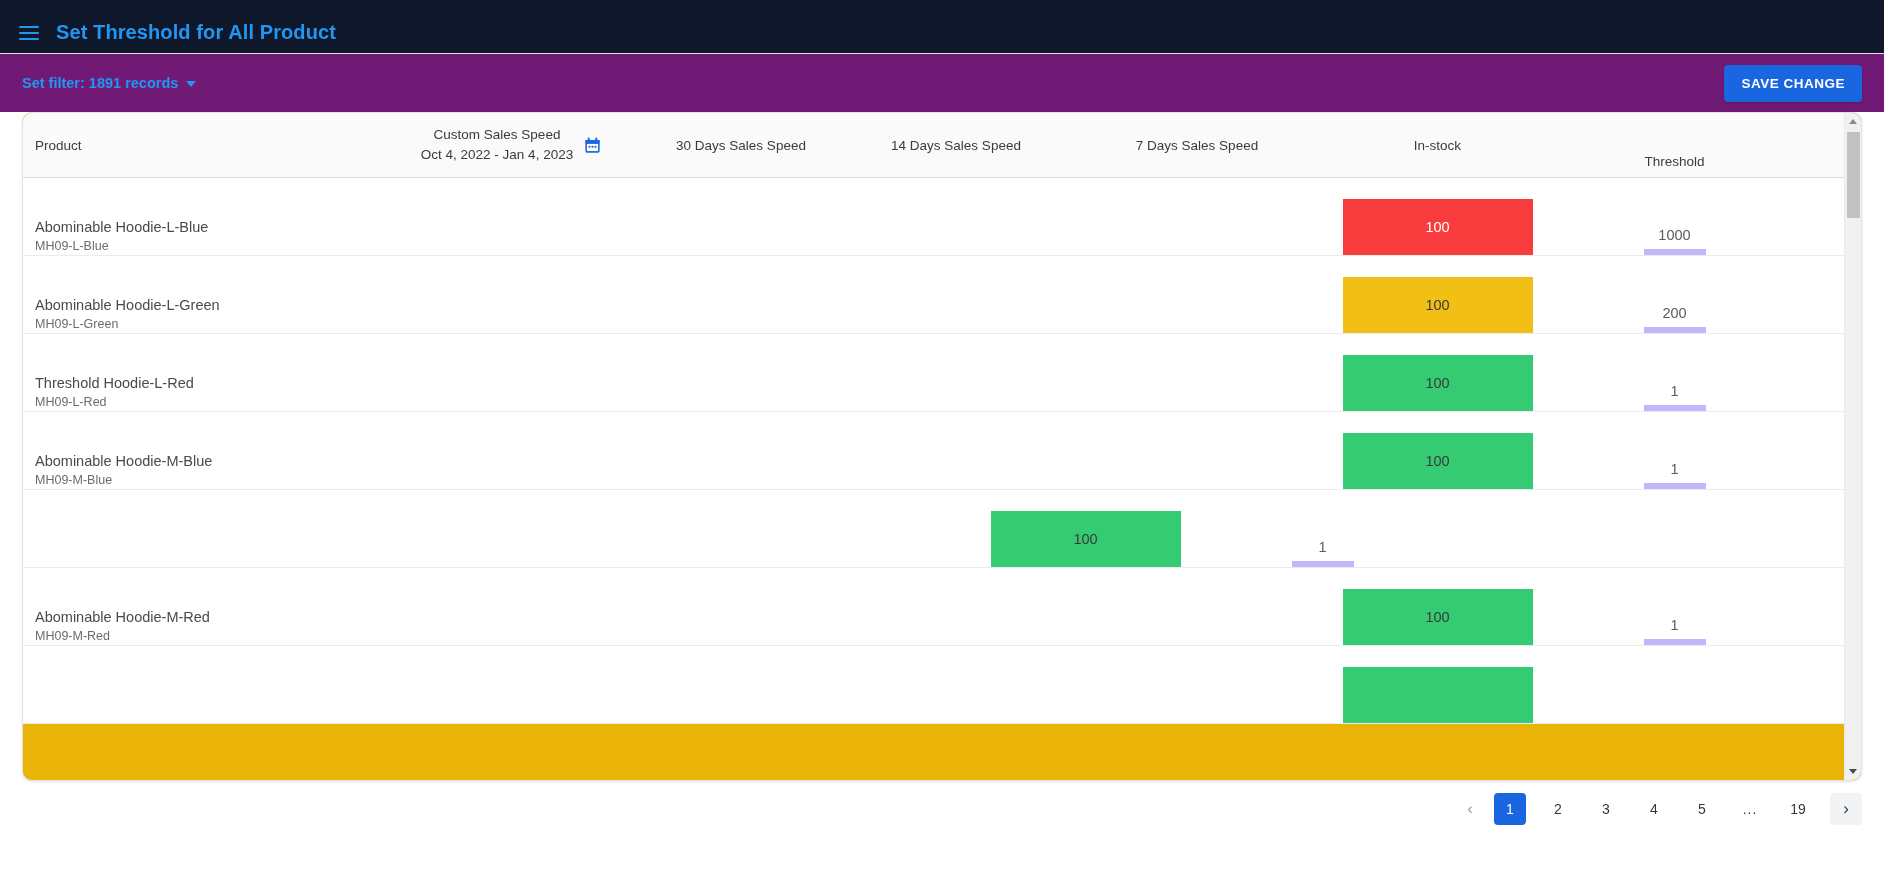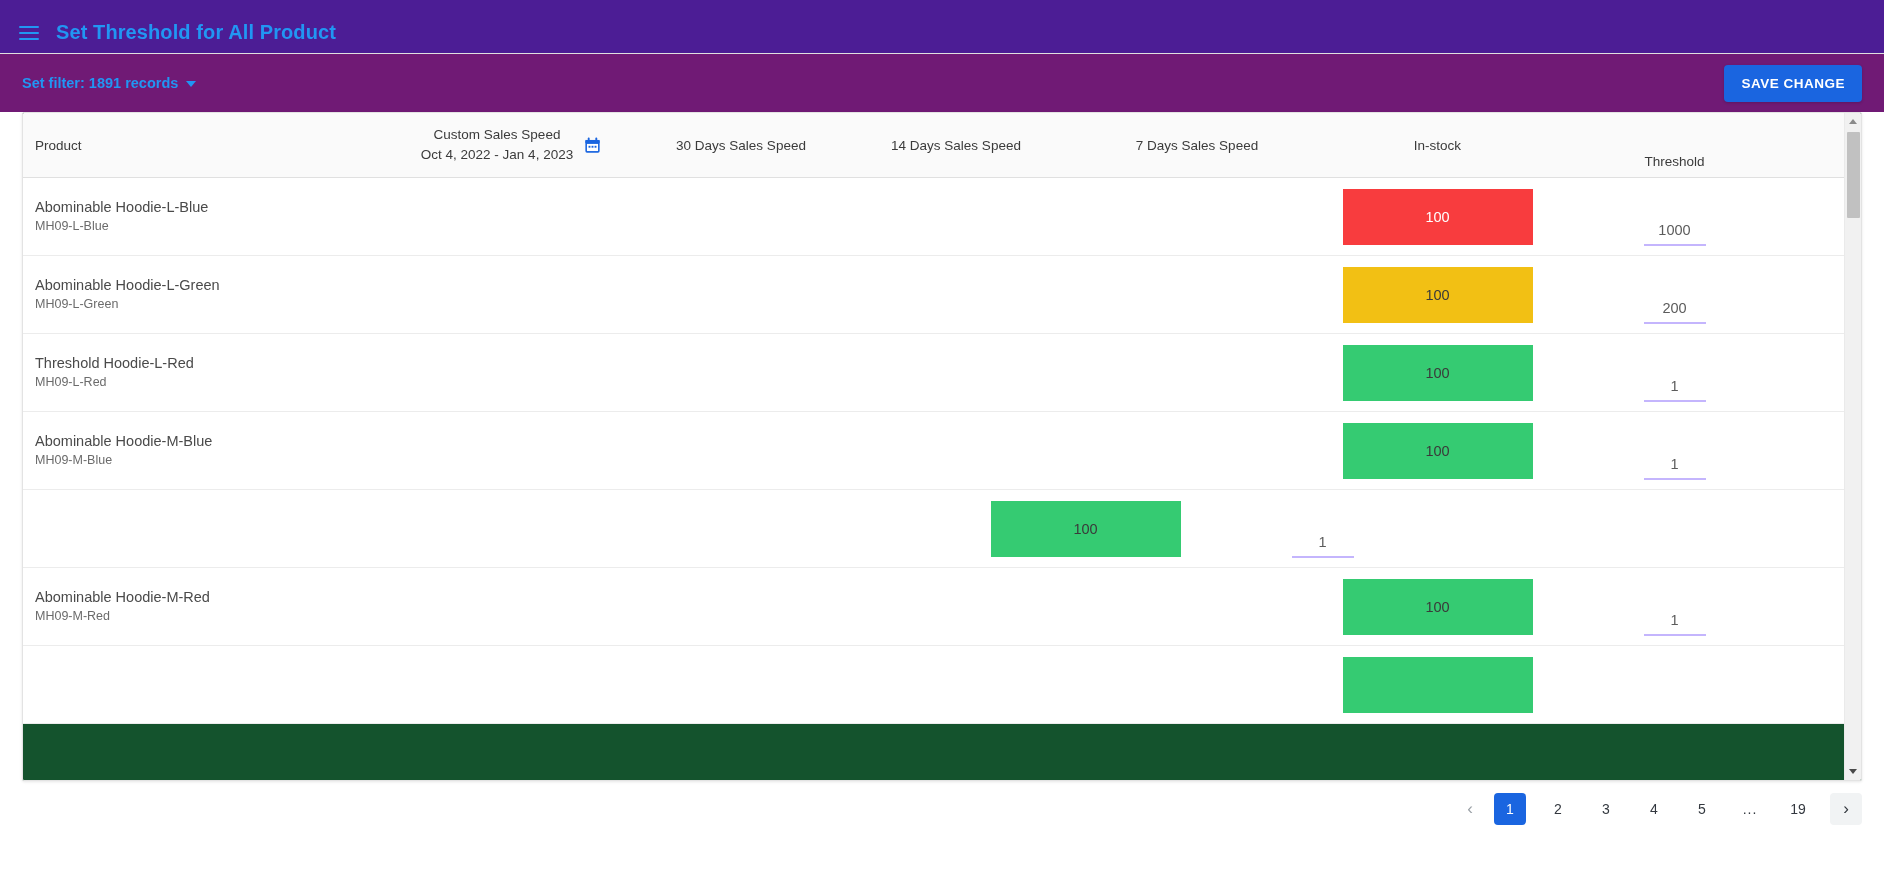--- a/index.html
+++ b/index.html
@@ -15,21 +15,21 @@
     -webkit-font-smoothing: antialiased;
   }
 
   
   .appbar {
     height: 54px;
     display: flex;
     align-items: center;
     padding: 12px 0 0 12px;
     border-bottom: 1px solid #e0e0e0;
-    background: #4c1d95;
+    background: #0f172a;
   }
   .hamburger {
     width: 34px;
     height: 34px;
     display: flex;
     flex-direction: column;
     justify-content: center;
     align-items: center;
     gap: 4px;
     cursor: pointer;
@@ -88,44 +88,44 @@
     cursor: pointer;
     font-family: "Liberation Sans", sans-serif;
     box-shadow: 0 1px 3px rgba(0,0,0,0.18);
   }
 
   
   .card {
     position: relative;
     margin: 0 22px;
     height: 669px;
-    background: #14532d;
+    background: #eab308;
     border: 1px solid #e3e3e3;
-    border-radius: 2px;
+    border-radius: 10px;
     box-shadow: 0 1px 3px rgba(0,0,0,0.10);
     overflow: hidden;
   }
   .table-viewport {
     position: absolute;
     top: 0; left: 0; right: 17px; bottom: 0;
     overflow: hidden;
   }
 
   .thead {
     display: flex;
     align-items: center;
     height: 65px;
     background: #fafafa;
     border-bottom: 1px solid #e0e0e0;
     font-size: 13.5px;
     color: #3b3b3b;
   }
   .tr {
     display: flex;
-    align-items: center;
+    align-items: flex-end;
     height: 78px;
     border-bottom: 1px solid #ececec;
     background: #ffffff;
   }
   .tr.partial { height: 78px; }
 
   .col-product   { width: 352px; padding-left: 12px; }
   .col-custom    { width: 273px; display: flex; align-items: center; justify-content: center; gap: 10px; }
   .col-30        { width: 186px; text-align: center; }
   .col-14        { width: 244px; text-align: center; }
@@ -155,21 +155,21 @@
     align-items: center;
     justify-content: center;
     font-size: 14.5px;
     color: #3a3a3a;
   }
   .stock-badge.red   { color: #ffffff; }
 
   .threshold-input {
     width: 62px;
     border: none;
-    border-bottom: 2px solid #c4b5fd;
+    border-bottom: 6px solid #c4b5fd;
     text-align: center;
     font-size: 14.5px;
     color: #5c5c5c;
     font-family: "Liberation Sans", sans-serif;
     background: transparent;
     padding: 2px 0 6px 0;
     outline: none;
   }
 
   

